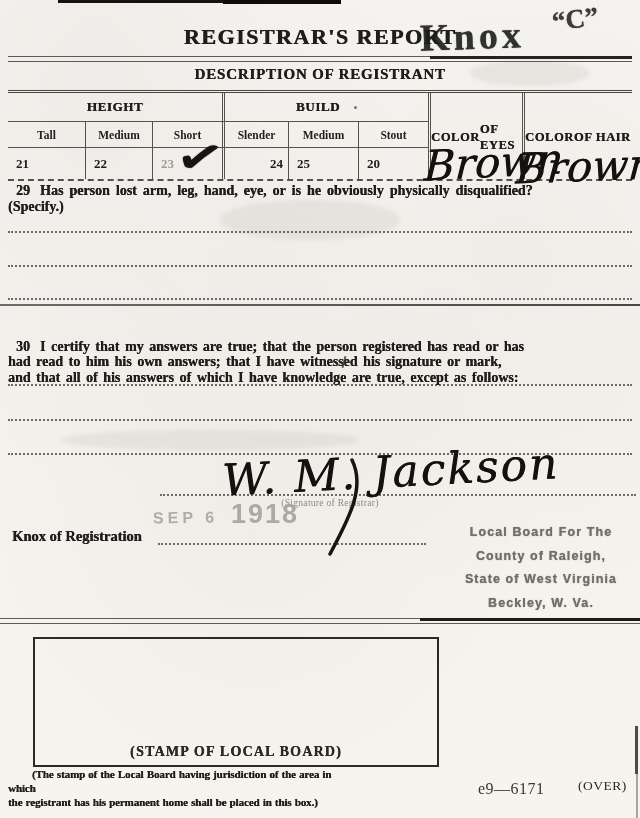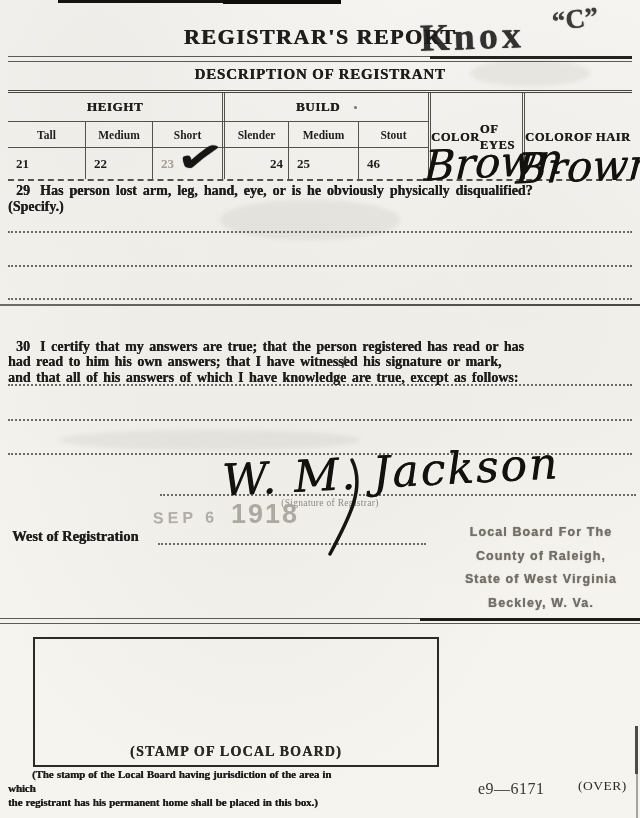--- a/index.html
+++ b/index.html
@@ -131,21 +131,21 @@
     <div class="cell lb v1" style="grid-column:2;grid-row:2;">Medium</div>
     <div class="cell lb v1" style="grid-column:3;grid-row:2;">Short</div>
     <div class="cell lb v2" style="grid-column:4;grid-row:2;">Slender</div>
     <div class="cell lb v1" style="grid-column:5;grid-row:2;">Medium</div>
     <div class="cell lb v1" style="grid-column:6;grid-row:2;">Stout</div>
     <div class="cell nm" style="grid-column:1;grid-row:3;">21</div>
     <div class="cell nm v1" style="grid-column:2;grid-row:3;">22</div>
     <div class="cell nm v1 faded-num" style="grid-column:3;grid-row:3;">23</div>
     <div class="cell nm v2" style="grid-column:4;grid-row:3;padding-left:45px;">24</div>
     <div class="cell nm v1" style="grid-column:5;grid-row:3;">25</div>
-    <div class="cell nm v1" style="grid-column:6;grid-row:3;">46</div>
+    <div class="cell nm v1" style="grid-column:6;grid-row:3;">20</div>
   </div>
 
   <div class="abs checkmark">✓</div>
   <div class="abs hand brown1">Brown</div>
   <div class="abs hand brown2">Brown</div>
 
   <div class="abs qline q29"><span class="qnum">29</span><span>Has person lost arm, leg, hand, eye, or is he obviously physically disqualified?</span></div>
   <div class="abs qline q29-specify">(Specify.)</div>
 
   <div class="abs dotline" style="top:231px;left:8px;width:624px;"></div>
@@ -166,21 +166,21 @@
 
   <div class="abs hand signature">W. M. Jackson</div>
   <svg class="abs flourish-svg" width="80" height="100" viewBox="0 0 80 100">
     <path d="M 52 2 C 66 30, 48 62, 30 96" stroke="#16150f" stroke-width="3.5" fill="none" stroke-linecap="round"></path>
   </svg>
   <div class="abs dotline" style="top:494px;left:160px;width:476px;"></div>
   <div class="abs sig-caption">(Signature of Registrar)</div>
 
   <div class="abs stamp-date stamp-md">SEP 6</div>
   <div class="abs stamp-date stamp-yr">1918</div>
-  <div class="abs date-label">West of Registration</div>
+  <div class="abs date-label">Knox of Registration</div>
   <div class="abs dotline" style="top:543px;left:158px;width:268px;"></div>
 
   <div class="abs local-board">
     <div>Local Board For The</div>
     <div>County of Raleigh,</div>
     <div>State of West Virginia</div>
     <div>Beckley, W. Va.</div>
   </div>
 
   <div class="abs rule2 rule-bottom"></div>

